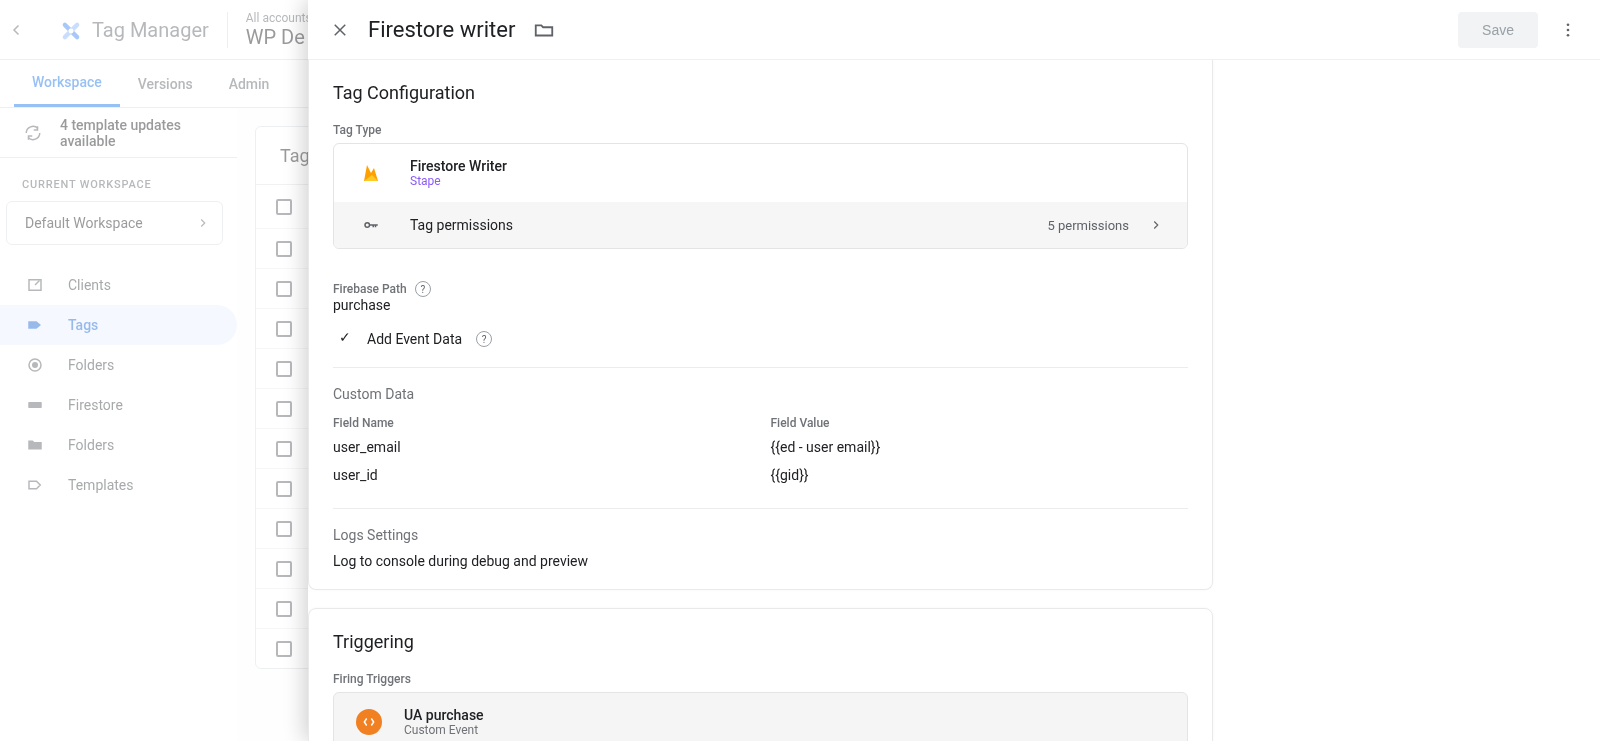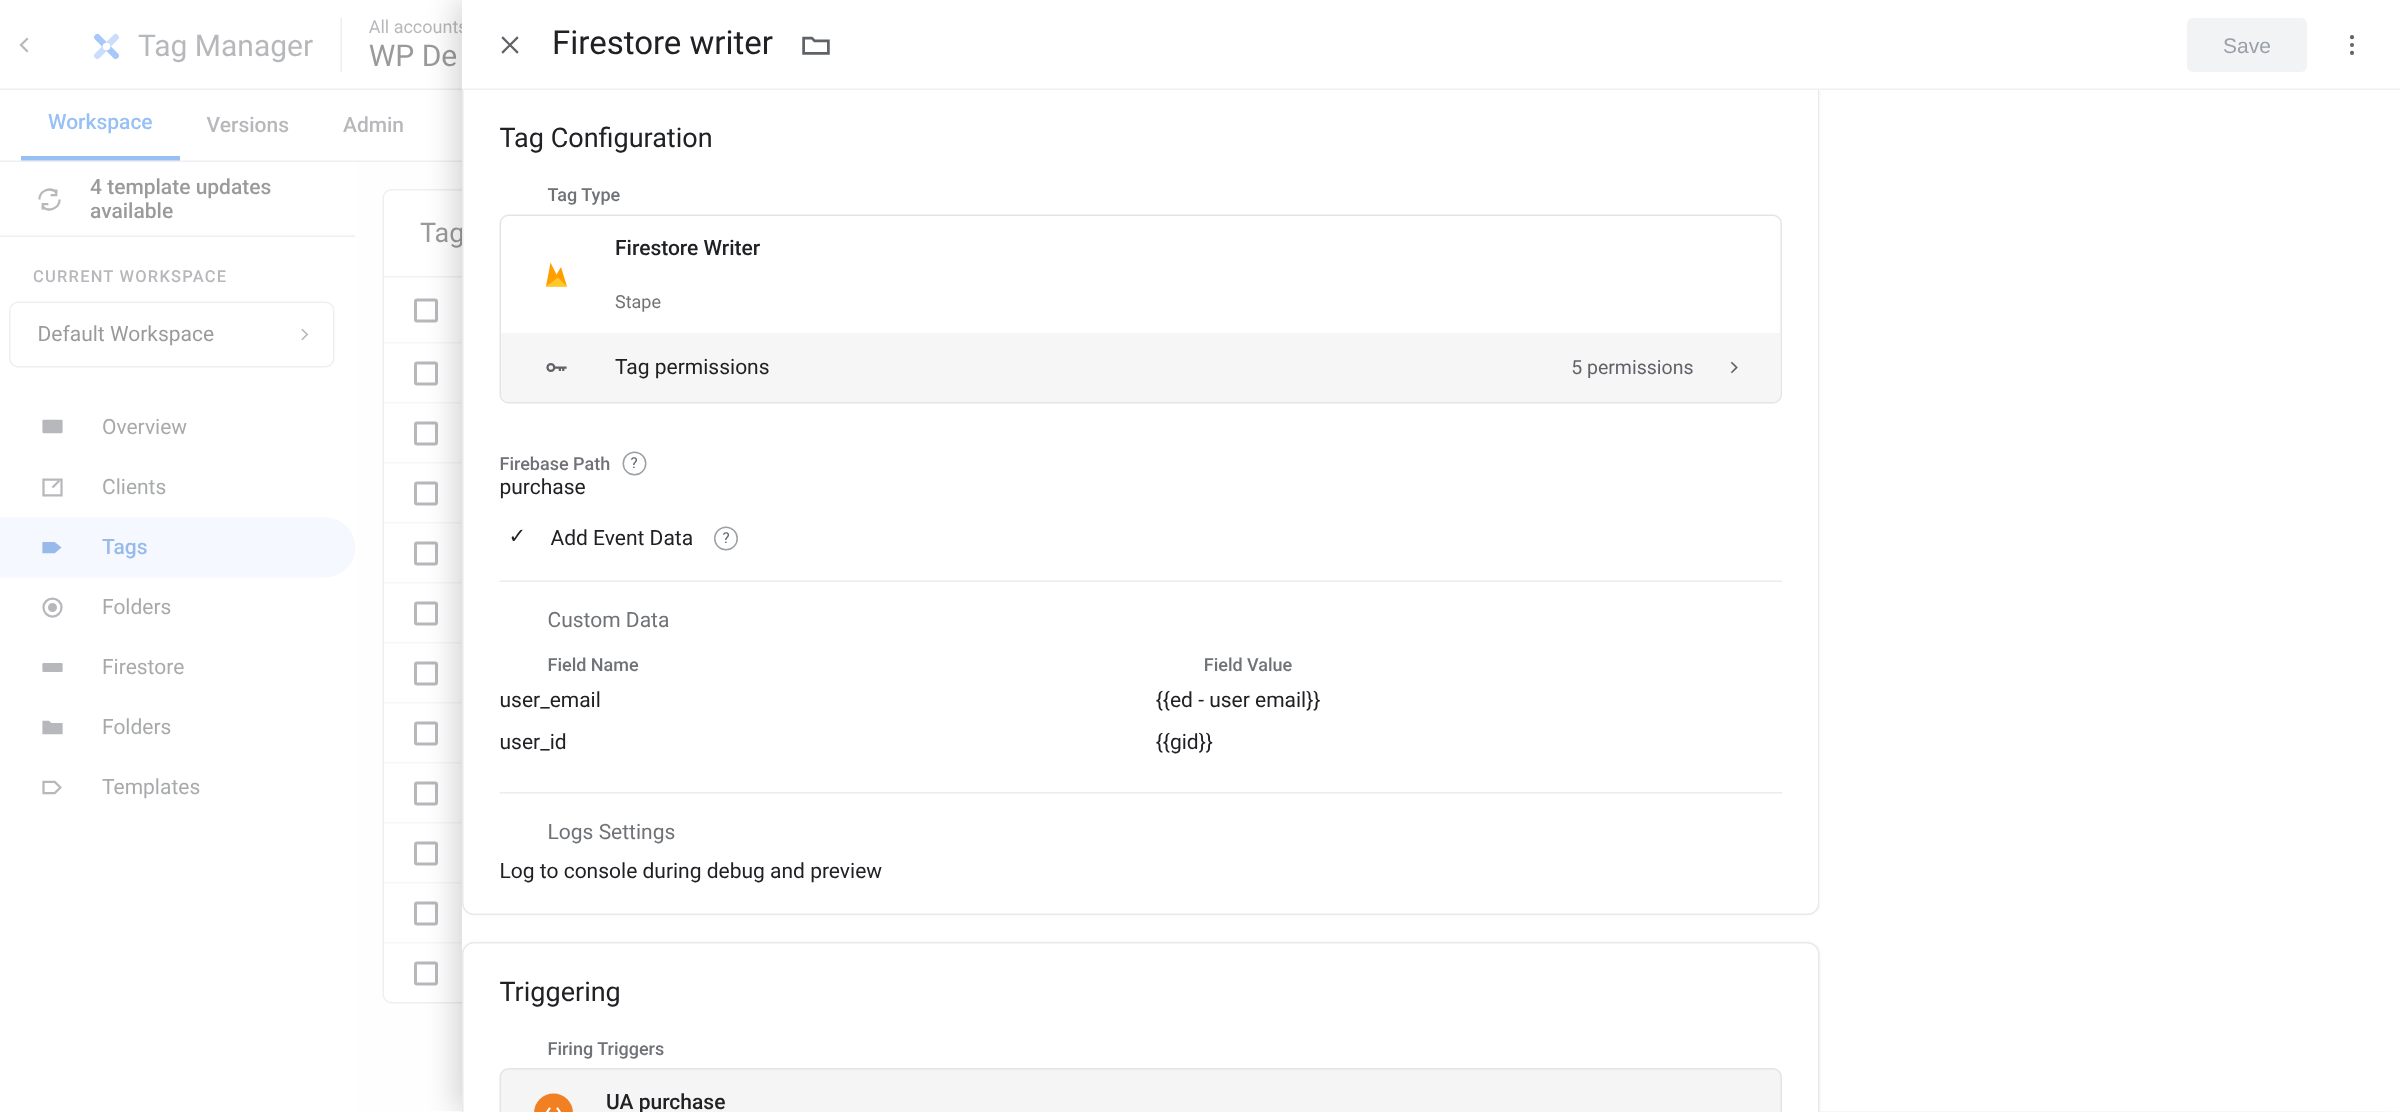--- a/index.html
+++ b/index.html
@@ -91,28 +91,28 @@
 
 .drawer-body {
   flex:1; overflow:auto;
   display:flex; 
   padding: 0 0 40px 0;
 }
 .dcol { width: 905px; }
 
 .panel { background:#fff; border:1px solid #e9e9e9; border-radius:8px; padding: 22px 24px 20px; margin-bottom:18px; box-shadow:0 0 3px rgba(0,0,0,0.04);}
 .panel-title { font-size:18px; font-weight:400; color:#202124; margin-bottom: 20px; }
-.sublabel { font-size:12px; color:#6f7277; font-weight:500; margin-bottom:6px;margin-left:32px; }
+.sublabel { font-size:12px; color:#6f7277; font-weight:500; margin-bottom:6px; }
 
 .tag-type-box { border:1px solid #e4e4e4; border-radius:6px; overflow:hidden; }
 .tt-row { display:flex; align-items:center; padding:14px 24px; }
 .tt-row.perm { background:#f6f6f6; cursor:pointer; justify-content:flex-start; }
 .tt-ic { width:26px; margin-right:26px; display:flex; justify-content:center; }
 .tt-name { font-size:14px; font-weight:500; }
-.tt-sub { font-size:12px; color:#737373;margin-top:20px; }
+.tt-sub { font-size:12px; color:#8b5cf6; }
 .perm-count { margin-left:auto; color:#5f6368; font-size:13px; }
 .perm-chev { margin-left:20px; color:#5f6368; }
 
 .field-block { margin-top:32px; }
 .field-line { display:flex; align-items:center; gap:8px; }
 .val { font-size:14px; color:#202124; }
 .help { width:16px; height:16px; border:1px solid #9aa0a6; border-radius:50%; color:#5f6368; font-size:10px; display:inline-flex; align-items:center; justify-content:center; cursor:pointer; }
 
 .chk-row { display:flex; align-items:center; gap:14px; margin-top:18px; padding-left:6px; }
 .chk { width:14px; height:14px; display:inline-block; position:relative; }
@@ -179,28 +179,20 @@
       <span>Default Workspace</span>
       <span class="chev">
         <svg width="14" height="14" viewBox="0 0 24 24" fill="none" stroke="#5f6368" stroke-width="2">
             <path d="M9 6l6 6-6 6"></path>
           </svg>
       </span>
     </div>
     <div class="side-nav">
       <div class="side-item">
         <span class="si-ic">
-            <svg width="18" height="18" viewBox="0 0 24 24">
-              <rect x="3" y="5" width="18" height="12" rx="1" fill="#5f6368"></rect>
-            </svg>
-          </span>
-        <span>Overview</span>
-      </div>
-      <div class="side-item">
-        <span class="si-ic">
             <svg width="18" height="18" viewBox="0 0 24 24" fill="none" stroke="#5f6368" stroke-width="2">
               <rect x="4" y="5" width="16" height="14"></rect>
               <path d="M12 12l6-6"></path>
             </svg>
           </span>
         <span>Clients</span>
       </div>
       <div class="side-item sel">
         <span class="si-ic">
             <svg width="18" height="18" viewBox="0 0 24 24" fill="#1967d2">

